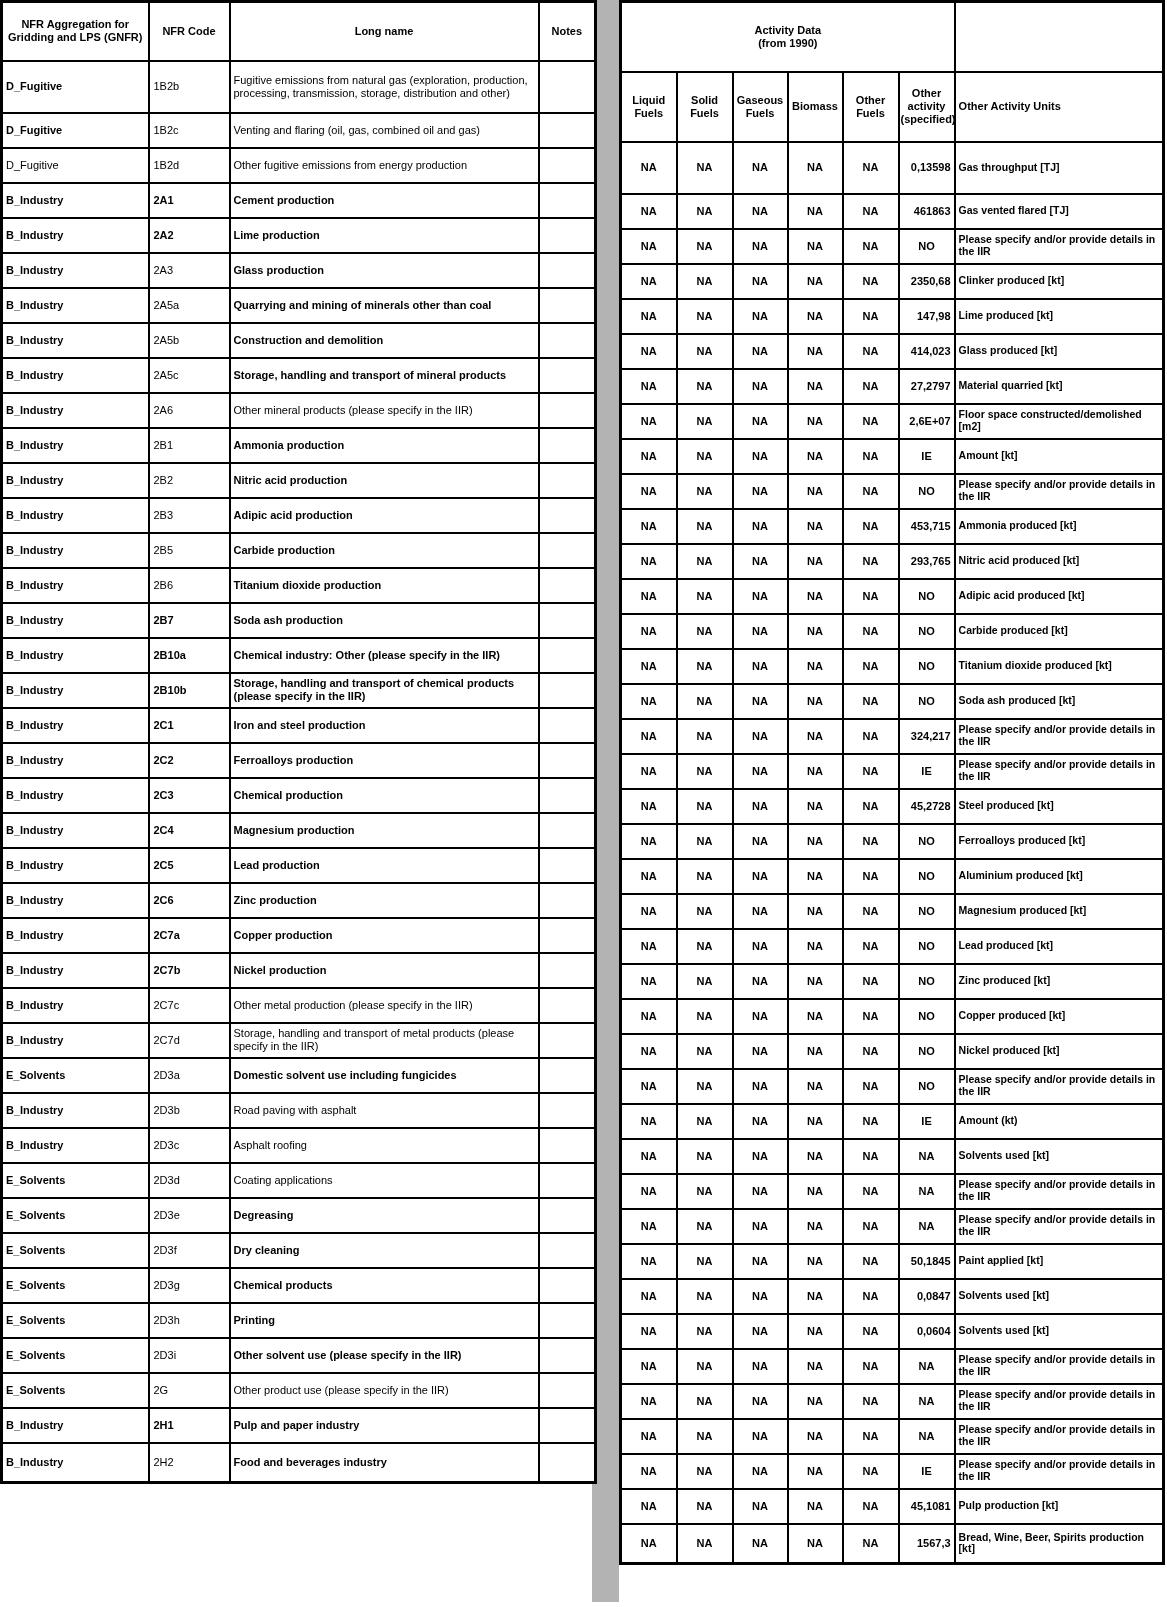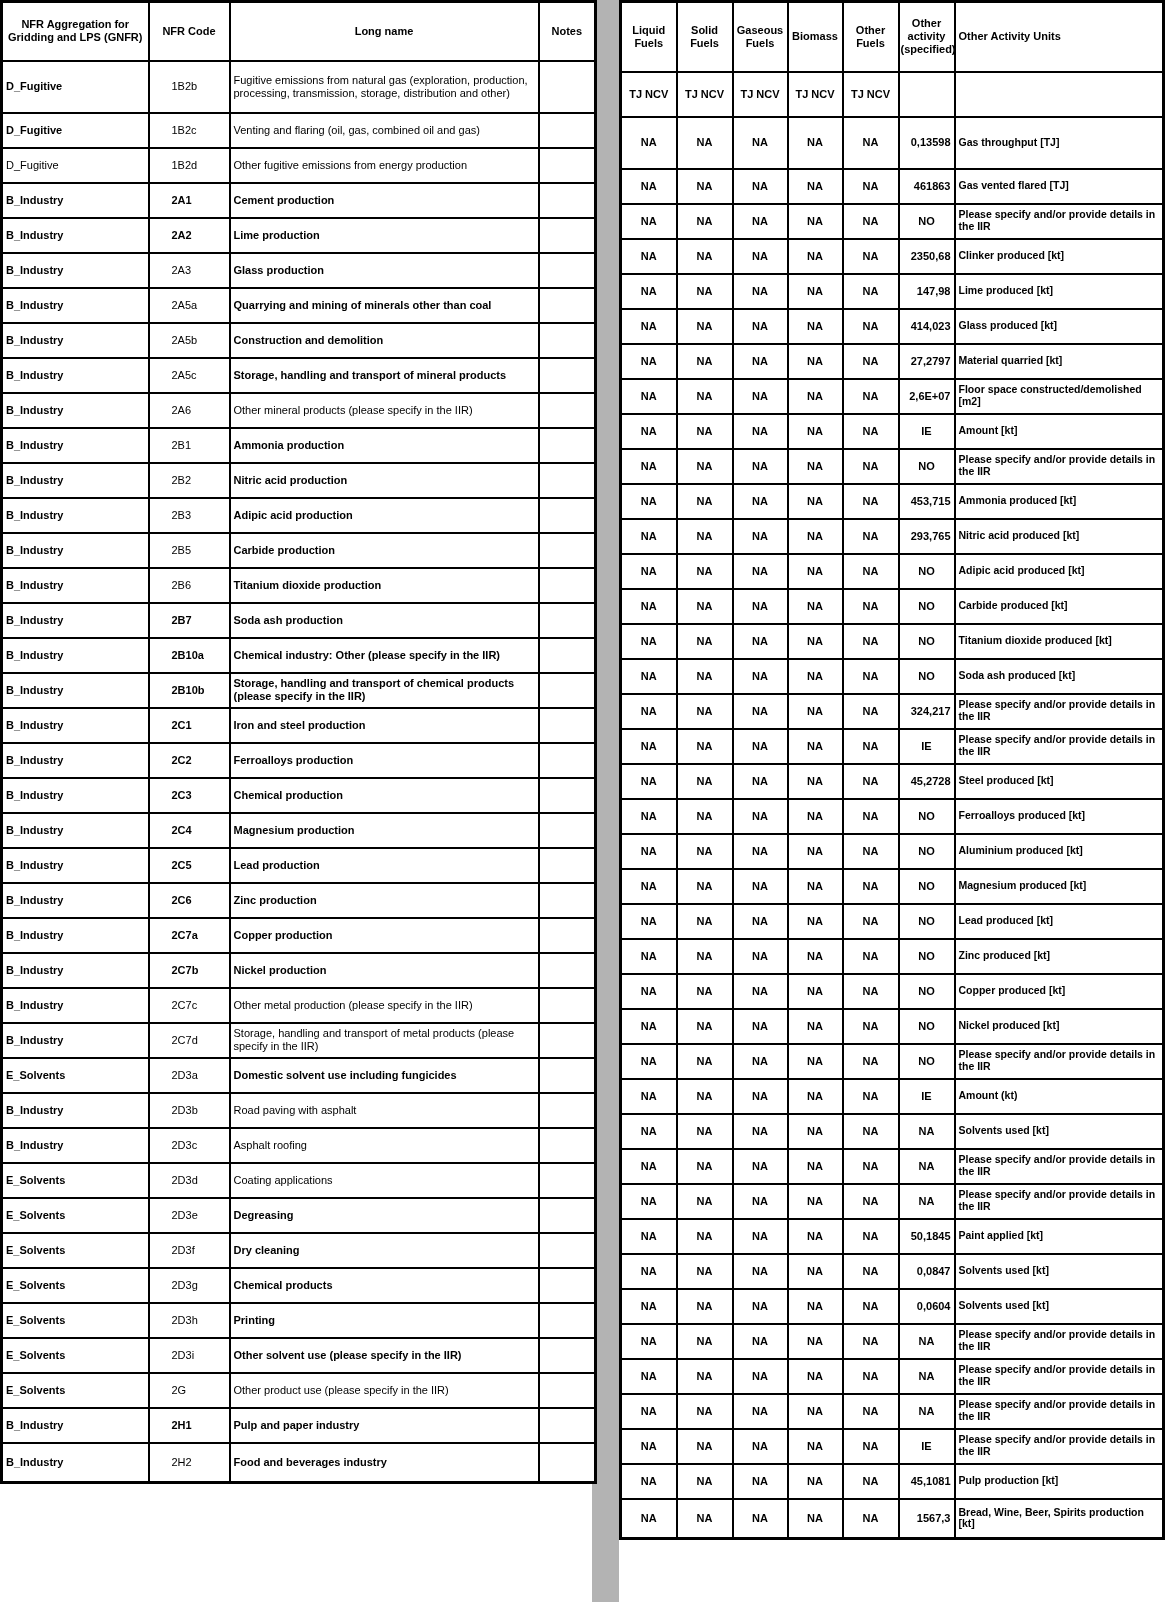--- a/index.html
+++ b/index.html
@@ -13,21 +13,21 @@
   #right-table{left:619px;width:543px;}
   td{border:2px solid #000;padding:0 3px;overflow:hidden;box-sizing:border-box;
      font-size:11px;line-height:1.18;vertical-align:middle;background:#fff;}
   .b{font-weight:bold;}
   .c{text-align:center;padding:0 1px;}
   .r{text-align:right;padding-right:3px;}
   .hdr-big{font-size:15px;line-height:1.25;}
   .pre{white-space:pre-line;}
   .units{font-size:10.5px;line-height:1.12;}
   .lname{line-height:1.15;}
-  .codecell{padding-left:22px;}
+  .codecell{padding-left:4px;}
 </style>
 </head>
 <body>
 
 <div id="screen">
 
   <div class="sep"></div>
 
   <table id="left-table">
     <colgroup>
@@ -293,37 +293,33 @@
       <col style="width:56px">
         <col style="width:56px">
         <col style="width:55px">
         <col style="width:55px">
       <col style="width:56px">
         <col style="width:56px">
         <col style="width:209px">
     </colgroup>
     <tbody>
       <tr style="height:70px">
+        <td colspan="6" class="b c pre">Activity Data
+(from 1990)</td>
+        <td></td>
+      </tr>
+      <tr style="height:70px">
         <td class="b c">Liquid Fuels</td>
         <td class="b c">Solid Fuels</td>
         <td class="b c">Gaseous Fuels</td>
         <td class="b c">Biomass</td>
         <td class="b c">Other Fuels</td>
         <td class="b c">Other activity (specified)</td>
         <td class="b">Other Activity Units</td>
       </tr>
-      <tr style="height:45px">
-        <td class="b c">TJ NCV</td>
-        <td class="b c">TJ NCV</td>
-        <td class="b c">TJ NCV</td>
-        <td class="b c">TJ NCV</td>
-        <td class="b c">TJ NCV</td>
-        <td></td>
-        <td></td>
-      </tr>
     </tbody>
     <tbody id="right-body">
         <tr style="height: 52px;">
           <td class="b c">NA</td>
           <td class="b c">NA</td>
           <td class="b c">NA</td>
           <td class="b c">NA</td>
           <td class="b c">NA</td>
           <td class="b r">0,13598</td>
           <td class="b units">Gas throughput [TJ]</td>

